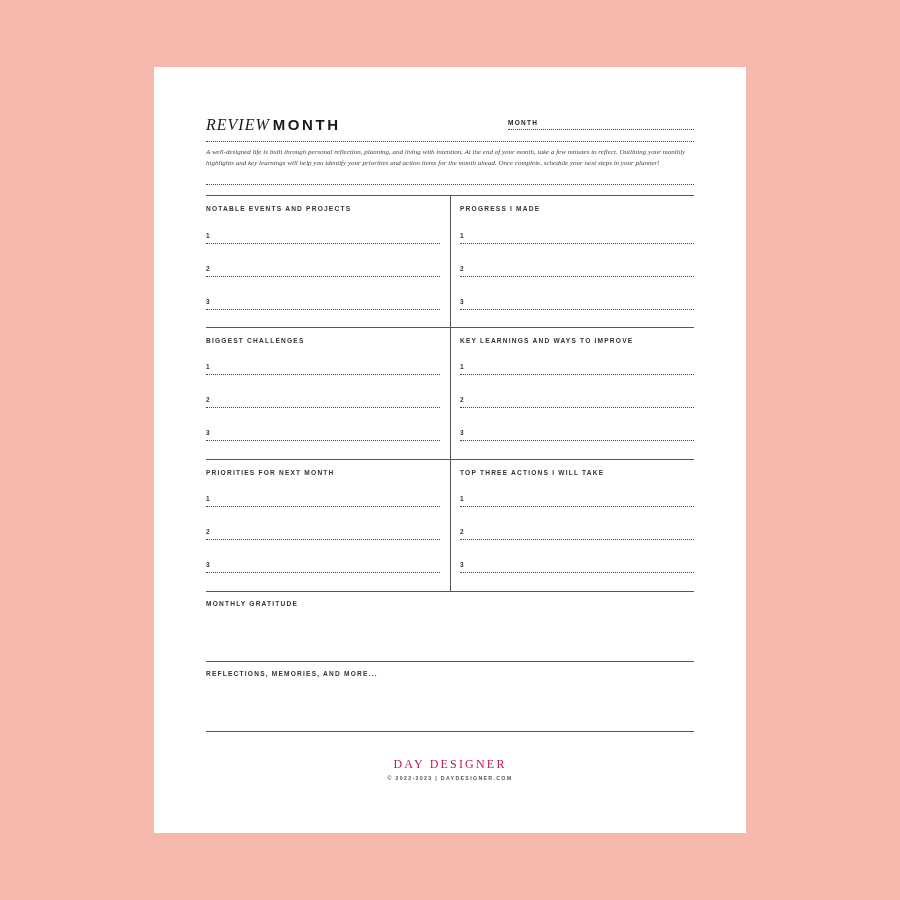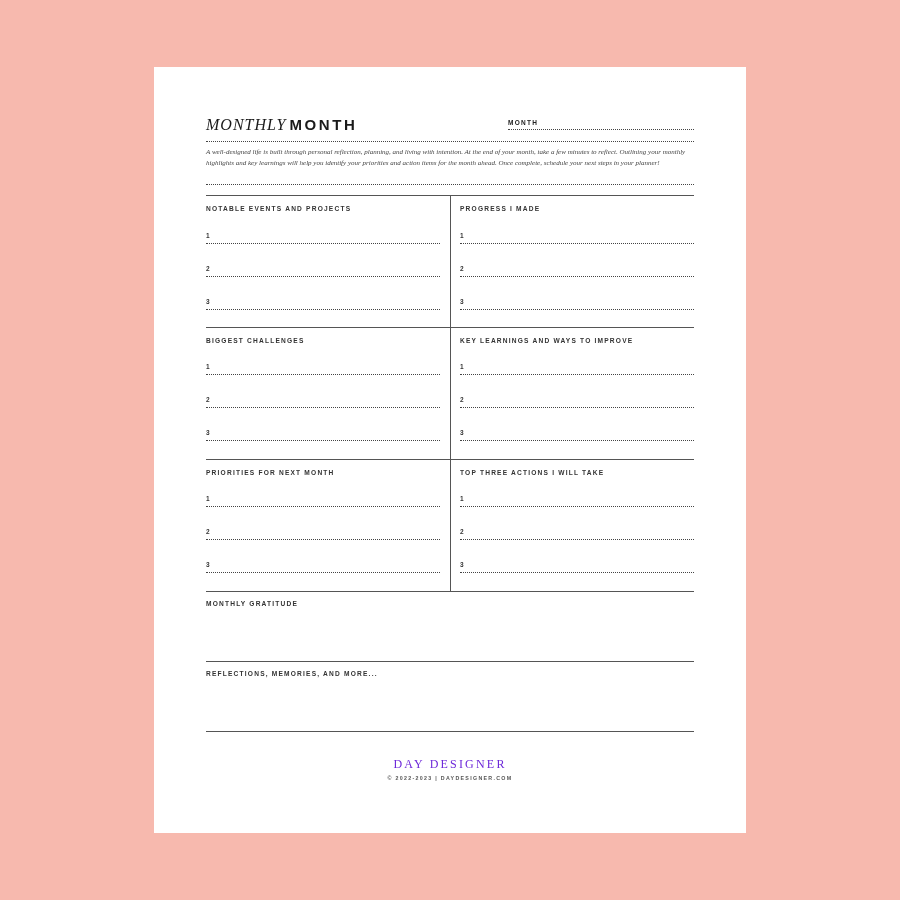--- a/index.html
+++ b/index.html
@@ -41,34 +41,34 @@
   .vdiv { position:absolute; width:0; border-left:1.2px solid #555; }
   .sec-label {
     position:absolute; font-size:6.6px; letter-spacing:1.2px; font-weight:bold; color:#333;
     white-space:nowrap;
   }
   .num {
     position:absolute; font-size:6.5px; font-weight:bold; color:#333;
   }
   .brand {
     left:0; width:592px; top:690px; text-align:center;
-    font-family:"Liberation Serif", serif; font-size:12px; letter-spacing:2.2px; color:#6d28d9;
+    font-family:"Liberation Serif", serif; font-size:12px; letter-spacing:2.2px; color:#be185d;
   }
   .copy {
     left:0; width:592px; top:708px; text-align:center;
     font-size:5.3px; letter-spacing:1.3px; color:#555; font-weight:bold;
   }
 </style>
 </head>
 <body>
 
 <div class="page">
 
   <div class="abs title">
-    <span class="t-italic">MONTHLY</span><span class="t-bold">MONTH</span>
+    <span class="t-italic">REVIEW</span><span class="t-bold">MONTH</span>
   </div>
 
   <div class="abs month-label">MONTH</div>
   <div class="dots month-line"></div>
 
   <div class="dots" style="left:52px; top:74px; width:488px;"></div>
   <div class="abs intro">A well-designed life is built through personal reflection, planning, and living with intention. At the end of your month, take a few minutes to reflect. Outlining your monthly highlights and key learnings will help you identify your priorities and action items for the month ahead. Once complete, schedule your next steps in your planner!</div>
   <div class="dots" style="left:52px; top:117px; width:488px;"></div>
 
   <div class="solid" style="left:52px; top:128px; width:488px;"></div>

